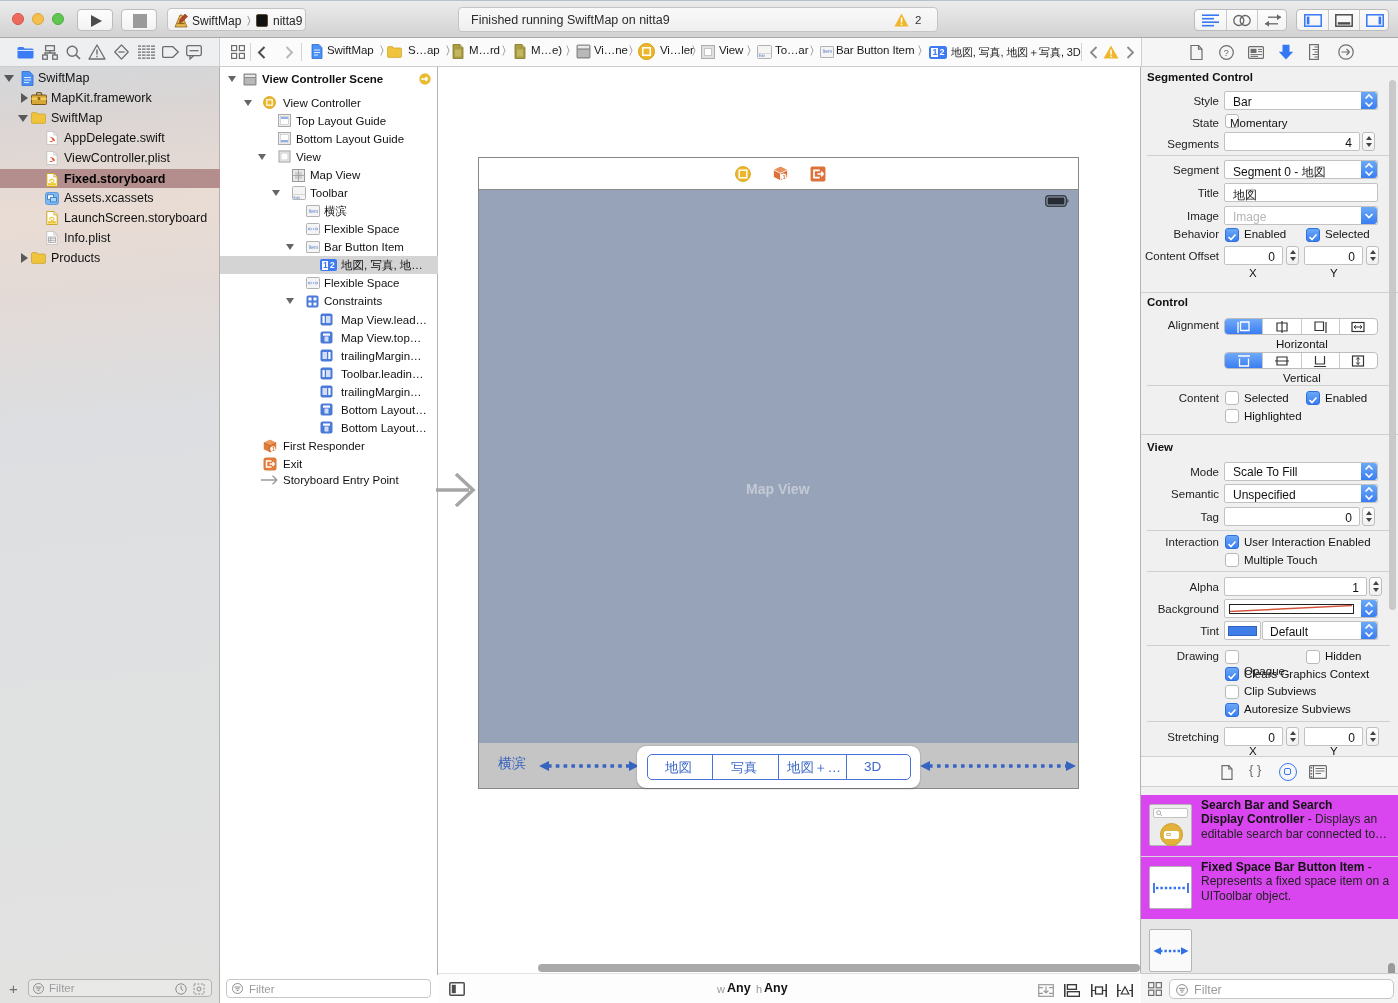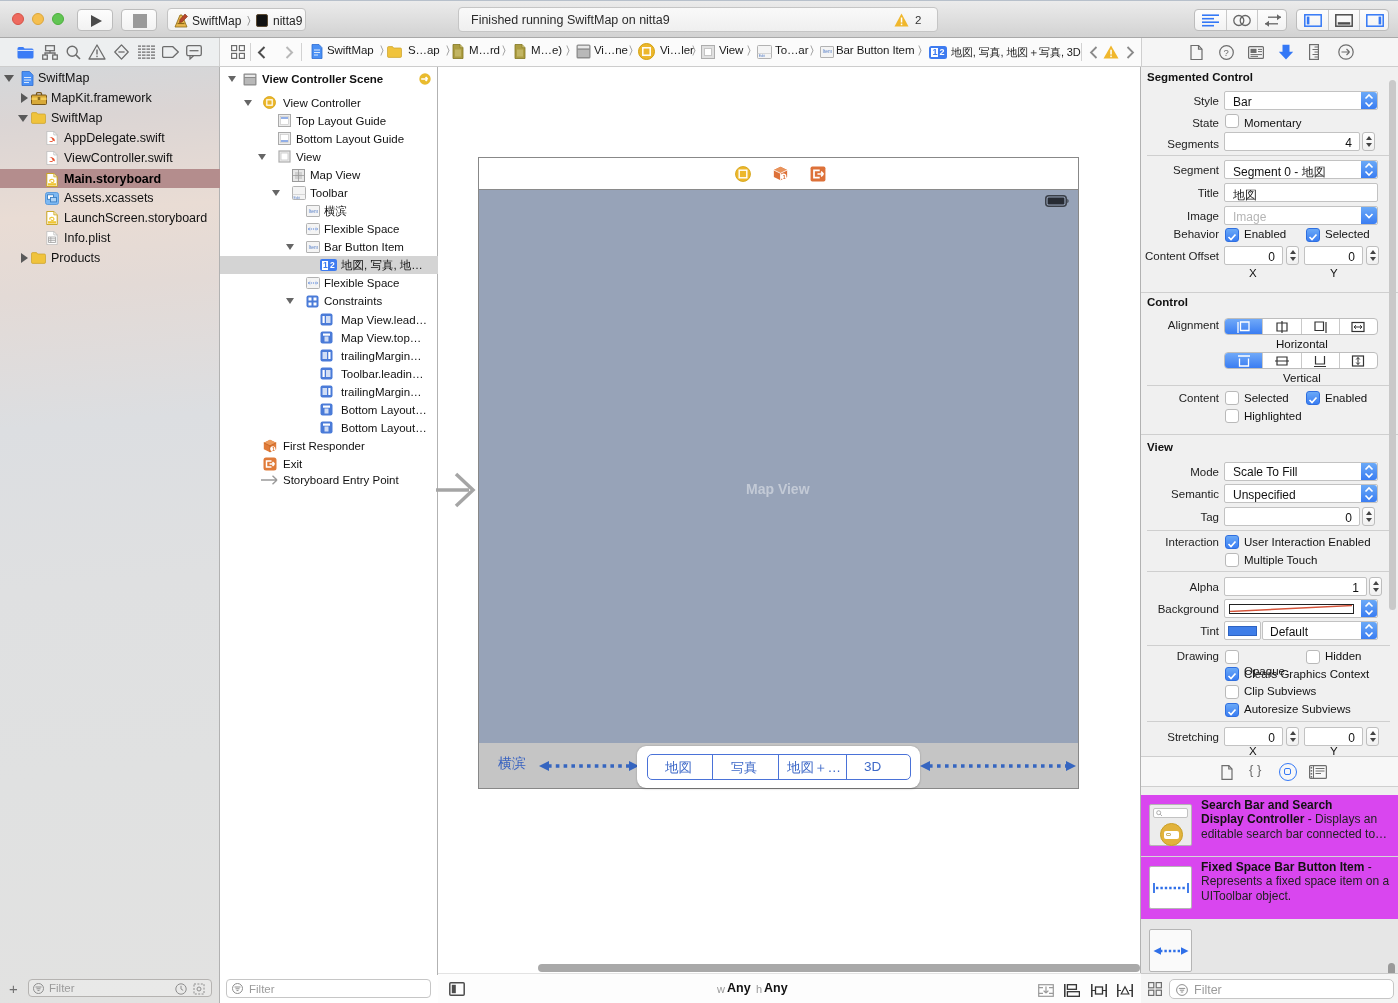--- a/index.html
+++ b/index.html
@@ -349,30 +349,30 @@
         <path d="M3.2 6.2 c2.6 0.2 3.4 2.2 3.3 3.6 c1 -0.2 1.8 0.1 2.3 0.8 c0.3 -1.8 -0.4 -5 -5.6 -4.4 z M3 10.8 c2 0.6 3.6 0 4.2 -0.6 c-1.6 -0.4 -3.4 -0.2 -4.2 0.6 z" fill="#e8502e"></path>
       </svg>
     <span style="position:absolute;left:64px;">AppDelegate.swift</span>
   </div>
   <div class="nrow" style="top:81px;">
     <svg class="ic" style="left:46px;" width="12" height="14" viewBox="0 0 12 14">
         <path d="M0.8 0.4 h7 l3.4 3.5 v9.7 h-10.4 z" fill="#fff" stroke="#bbb" stroke-width="0.8"></path>
         <path d="M7.8 0.4 v3.5 h3.4" fill="none" stroke="#bbb" stroke-width="0.8"></path>
         <path d="M3.2 6.2 c2.6 0.2 3.4 2.2 3.3 3.6 c1 -0.2 1.8 0.1 2.3 0.8 c0.3 -1.8 -0.4 -5 -5.6 -4.4 z M3 10.8 c2 0.6 3.6 0 4.2 -0.6 c-1.6 -0.4 -3.4 -0.2 -4.2 0.6 z" fill="#e8502e"></path>
       </svg>
-    <span style="position:absolute;left:64px;">ViewController.swift</span>
+    <span style="position:absolute;left:64px;">ViewController.plist</span>
   </div>
   <div class="nrow" style="top:102px;font-weight:bold;color:#000;">
     <svg class="ic" style="left:46px;top:3.5px;" width="12" height="14" viewBox="0 0 12 14">
         <path d="M0.8 0.4 h7 l3.4 3.5 v9.7 h-10.4 z" fill="#fff" stroke="#c9a117" stroke-width="1"></path>
         <path d="M7.8 0.4 v3.5 h3.4" fill="#f5e7b0" stroke="#c9a117" stroke-width="0.7"></path>
         <rect x="2" y="10.2" width="8" height="2.4" fill="#eec431"></rect>
         <path d="M3.5 8.5 c0 -2.4 3.8 -3 4.4 -0.8 c0.5 1.8 -2.6 2.6 -3 0.6" fill="none" stroke="#eec431" stroke-width="1.1"></path>
       </svg>
-    <span style="position:absolute;left:64px;">Main.storyboard</span>
+    <span style="position:absolute;left:64px;">Fixed.storyboard</span>
   </div>
   <div class="nrow" style="top:121px;">
     <svg class="ic" style="left:45px;top:3.5px;" width="14" height="13" viewBox="0 0 14 13">
         <rect x="0.5" y="0.5" width="13" height="12" rx="2" fill="#7db8f2" stroke="#4a90d9" stroke-width="0.8"></rect>
         <rect x="2.5" y="2.8" width="6" height="4.5" fill="#fff" stroke="#3a7ec2" stroke-width="0.9"></rect>
         <rect x="5.5" y="5.4" width="6" height="4.5" fill="#aed2f5" stroke="#3a7ec2" stroke-width="0.9"></rect>
       </svg>
     <span style="position:absolute;left:64px;">Assets.xcassets</span>
   </div>
   <div class="nrow" style="top:141px;">
@@ -724,21 +724,21 @@
   <div class="isectionhead" style="left:6px;top:4px;">Segmented Control</div>
   <div class="ilabel" style="right:179px;top:28px;">Style</div>
   <div class="ifield" style="left:83px;top:24px;width:154px;height:19px;">
       <span style="position:absolute;left:8px;top:2.5px;">Bar</span>
       <div class="bluestep" style="right:0;top:0;height:17px;"><svg width="16" height="17" viewBox="0 0 16 17">
           <path d="M4.5 6.5 L8 3 L11.5 6.5 M4.5 10.5 L8 14 L11.5 10.5" stroke="#fff" stroke-width="1.6" fill="none"></path>
         </svg></div>
     </div>
   <div class="cb off" style="left:84px;top:46.5px;"></div>
   <div class="ilabel" style="right:179px;top:50px;">State</div>
-  <div class="cbl" style="left:103px;top:50px;">Momentary</div>
+  <div class="cbl" style="left:89px;top:50px;">Momentary</div>
   <div class="ilabel" style="right:179px;top:71px;">Segments</div>
   <div class="ifield" style="left:83px;top:65px;width:136px;height:19px;">
       <span style="position:absolute;right:7px;top:2.5px;">4</span>
     </div>
   <div class="stepper" style="left:221px;top:65px;"></div>
   <div class="idiv" style="left:6px;top:88px;width:243px;"></div>
   <div class="ilabel" style="right:179px;top:97px;">Segment</div>
   <div class="ifield" style="left:83px;top:93px;width:154px;height:19px;">
       <span style="position:absolute;left:8px;top:2.5px;">Segment 0 - 地図</span>
       <div class="bluestep" style="right:0;top:0;height:17px;"><svg width="16" height="17" viewBox="0 0 16 17">

